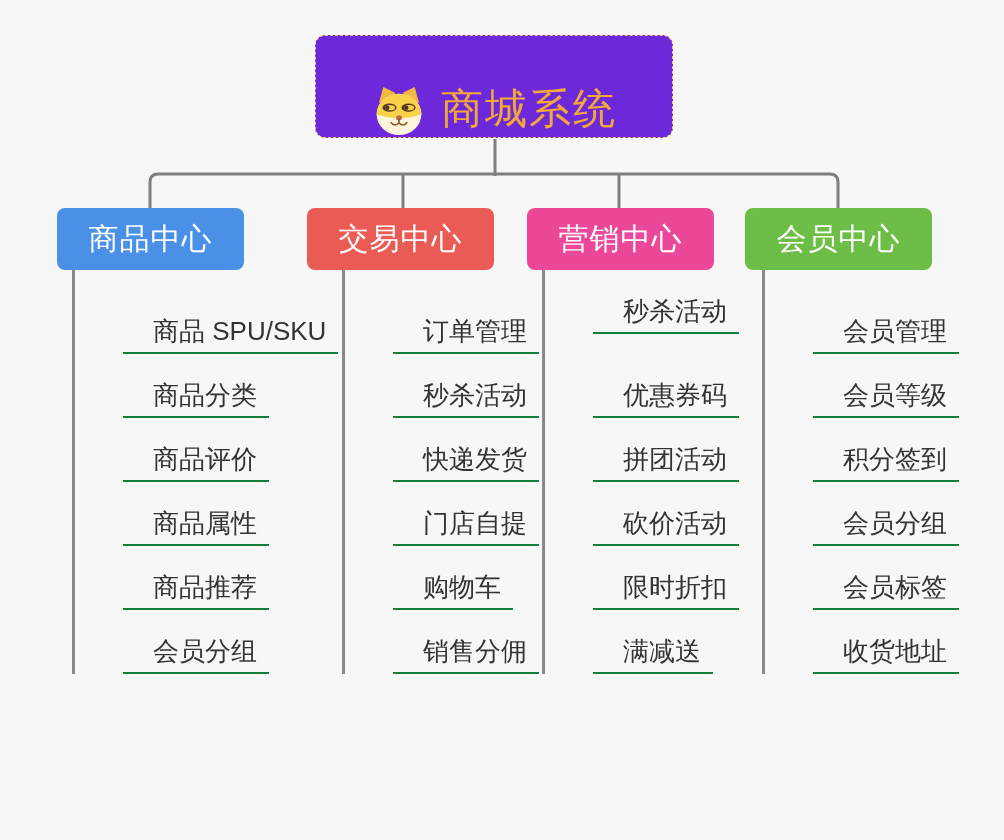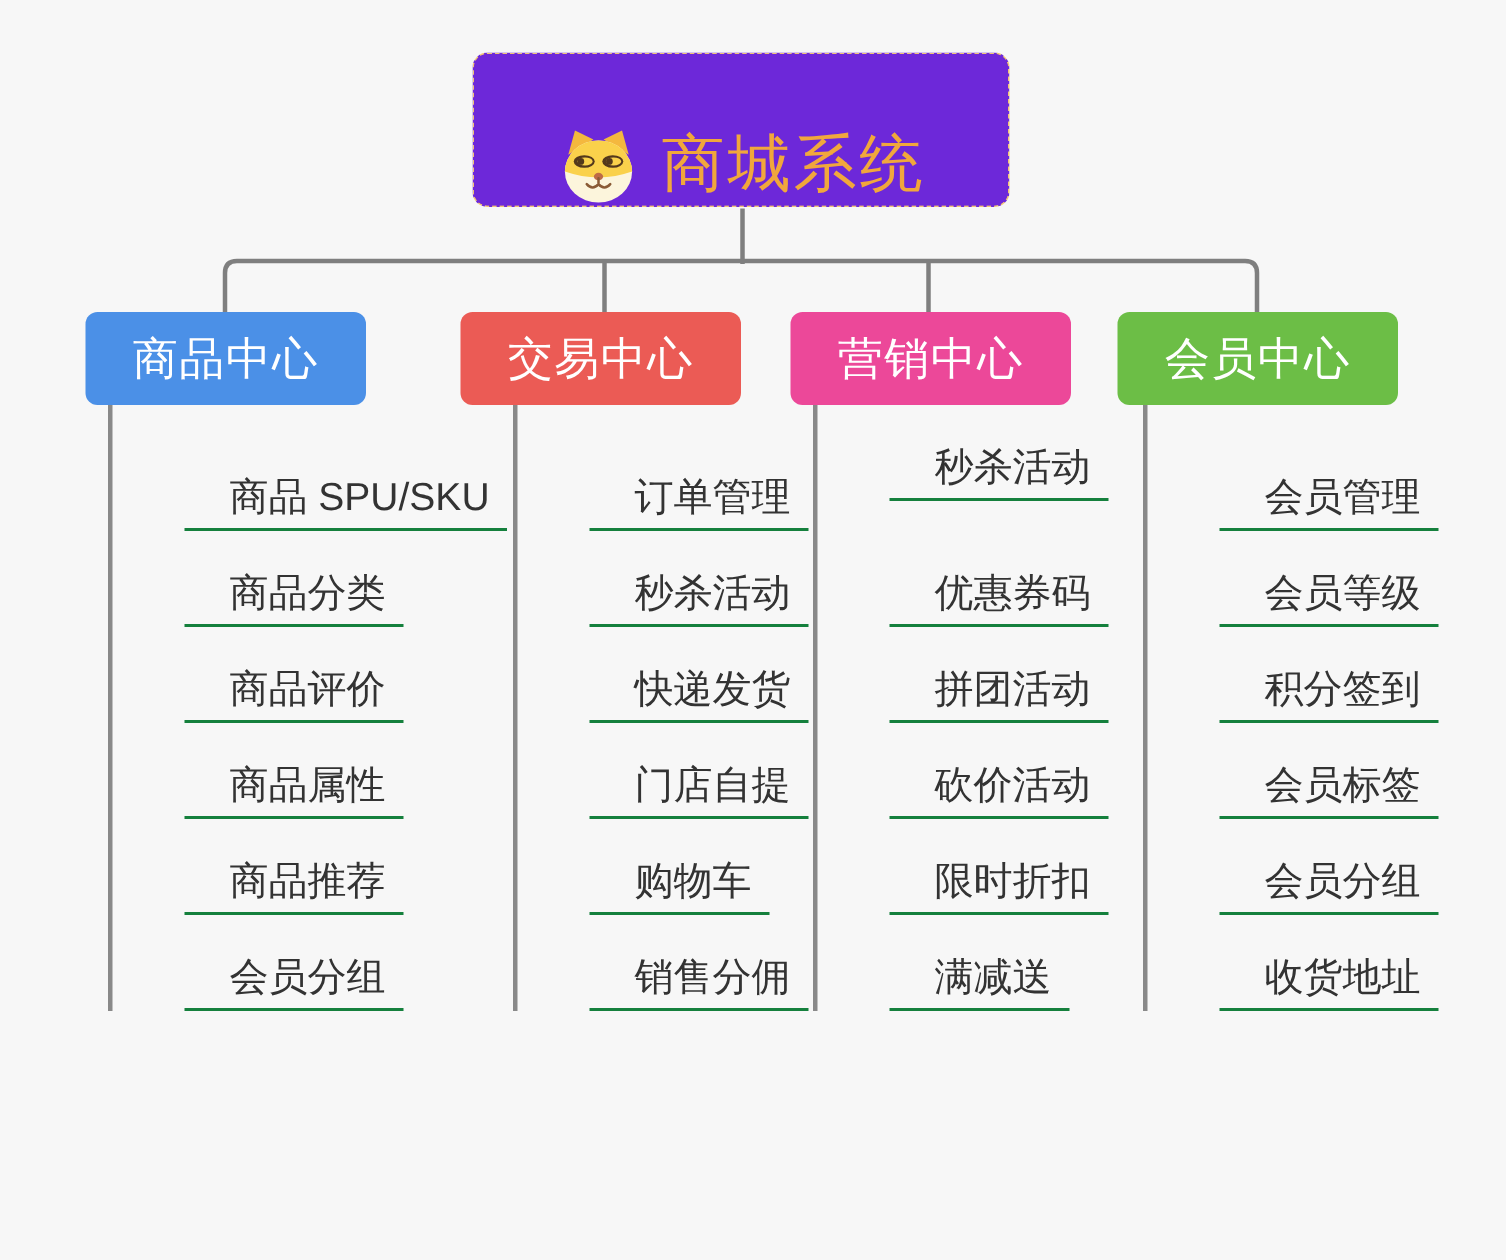--- a/index.html
+++ b/index.html
@@ -192,23 +192,23 @@
     <div class="slot first">
       <div class="item">会员管理</div>
       </div>
     <div class="slot">
       <div class="item">会员等级</div>
       </div>
     <div class="slot">
       <div class="item">积分签到</div>
       </div>
     <div class="slot">
+      <div class="item">会员分组</div>
+      </div>
+    <div class="slot">
       <div class="item">会员标签</div>
       </div>
     <div class="slot">
-      <div class="item">会员分组</div>
-      </div>
-    <div class="slot">
       <div class="item">收货地址</div>
       </div>
   </div>
 
 </div>
 
 </body></html>

